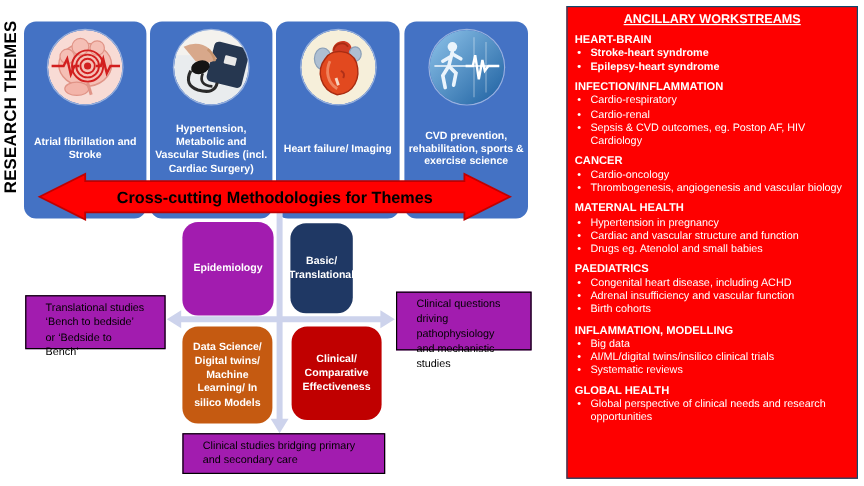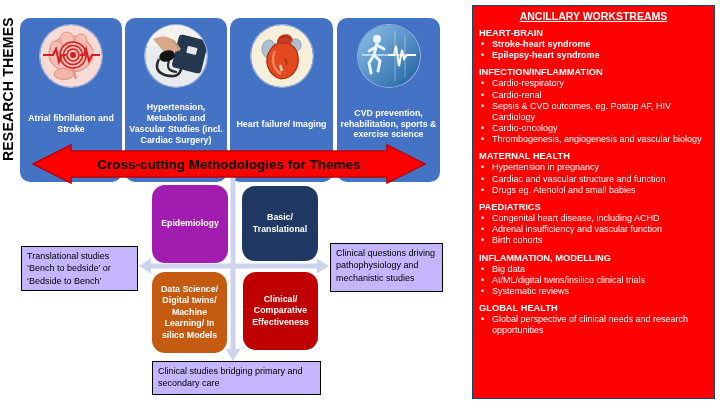--- a/index.html
+++ b/index.html
@@ -39,28 +39,28 @@
   .axes-svg { position:absolute; left:130px; top:164px; width:205px; height:208px; z-index:2; }
 
   
   .quad {
     position:absolute; border-radius:13px; z-index:3;
     display:flex; align-items:center; justify-content:center;
     color:#fff; font-weight:700; font-size:8.8px; line-height:1.3; text-align:center;
     padding:0 7px;
   }
   .q-epi  { left:152px; top:185px; width:76px; height:78px; background:#a21caf; }
-  .q-basic{ left:242px; top:186px; width:76px; height:75px; background:#1F3864; }
+  .q-basic{ left:242px; top:186px; width:52px; height:75px; background:#1F3864; }
   .q-data { left:152px; top:272px; width:75px; height:81px; background:#C55A11; }
   .q-clin { left:243px; top:272px; width:75px; height:78px; background:#C00000; }
 
   
   .callout {
-    position:absolute; background:#c4b5fd; border:1px solid #000;
-    font-size:9px; color:#000; line-height:1.38; padding:3px 5px; z-index:4;
+    position:absolute; background:#a21caf; border:1px solid #000;
+    font-size:9px; color:#000; line-height:1.38; padding:3px 16px; z-index:4;
   }
   .co-left   { left:21px;  top:246px; width:117px; height:45px; }
   .co-right  { left:330px; top:243px; width:113px; height:49px; }
   .co-bottom { left:152px; top:361px; width:169px; height:34px; }
 
   
   .panel {
     position:absolute; left:472px; top:5px; width:243px; height:394px;
     background:#FE0000; border:1px solid #0c4a6e; color:#fff;
     padding:4px 6px 4px 6px; z-index:6;
@@ -206,20 +206,21 @@
           <span class="bdot">•</span>
           <span class="btxt">Cardio-renal</span>
         </div>
       <div class="brow">
           <span class="bdot">•</span>
           <span class="btxt">Sepsis &amp; CVD outcomes, eg. Postop AF, HIV Cardiology</span>
         </div>
     </div>
 
     <div>
+      <div class="ws-heading">CANCER</div>
       <div class="brow">
           <span class="bdot">•</span>
           <span class="btxt">Cardio-oncology</span>
         </div>
       <div class="brow">
           <span class="bdot">•</span>
           <span class="btxt">Thrombogenesis, angiogenesis and vascular biology</span>
         </div>
     </div>
 

